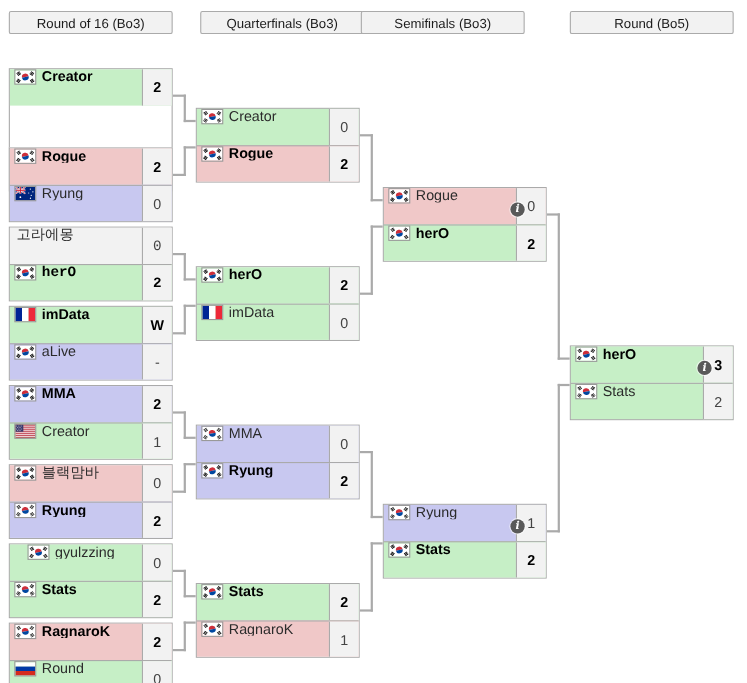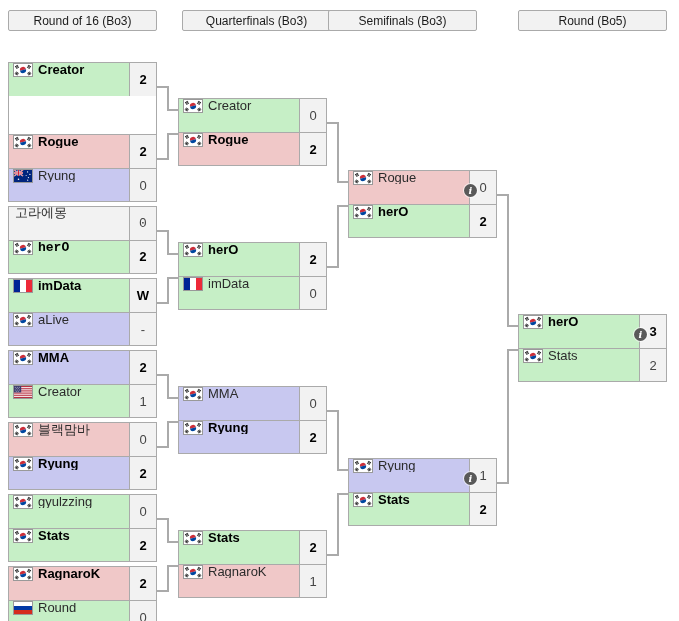--- a/index.html
+++ b/index.html
@@ -419,21 +419,21 @@
                 <rect x="13.5" y="10.3" width="3.2" height="0.7"></rect>
               </g>
       </g>
           </svg>
         </span>
         <span class="pname win">Ryung</span>
         <span class="score win">2</span>
       </div>
     </div>
     <div class="match" style="left: 8px; top: 494px;">
-      <div class="player-row" style="background: rgb(198, 239, 198);">
+      <div class="player-row" style="background: rgb(198, 239, 198); padding-left: 12px;">
         <span class="flag">
           <svg viewBox="0 0 18 12" xmlns="http://www.w3.org/2000/svg">
             <rect width="18" height="12" fill="#fff"></rect>
       <g transform="rotate(-12 9 6)">
         <path d="M5.9 6 a3.1 3.1 0 0 1 6.2 0 z" fill="#cd2e3a"></path>
         <path d="M5.9 6 a3.1 3.1 0 0 0 6.2 0 z" fill="#0047a0"></path>
       </g>
       <g fill="#000">
         <g transform="rotate(-34 2.9 2.7)">
                 <rect x="1.3" y="1.5" width="3.2" height="0.7"></rect>

